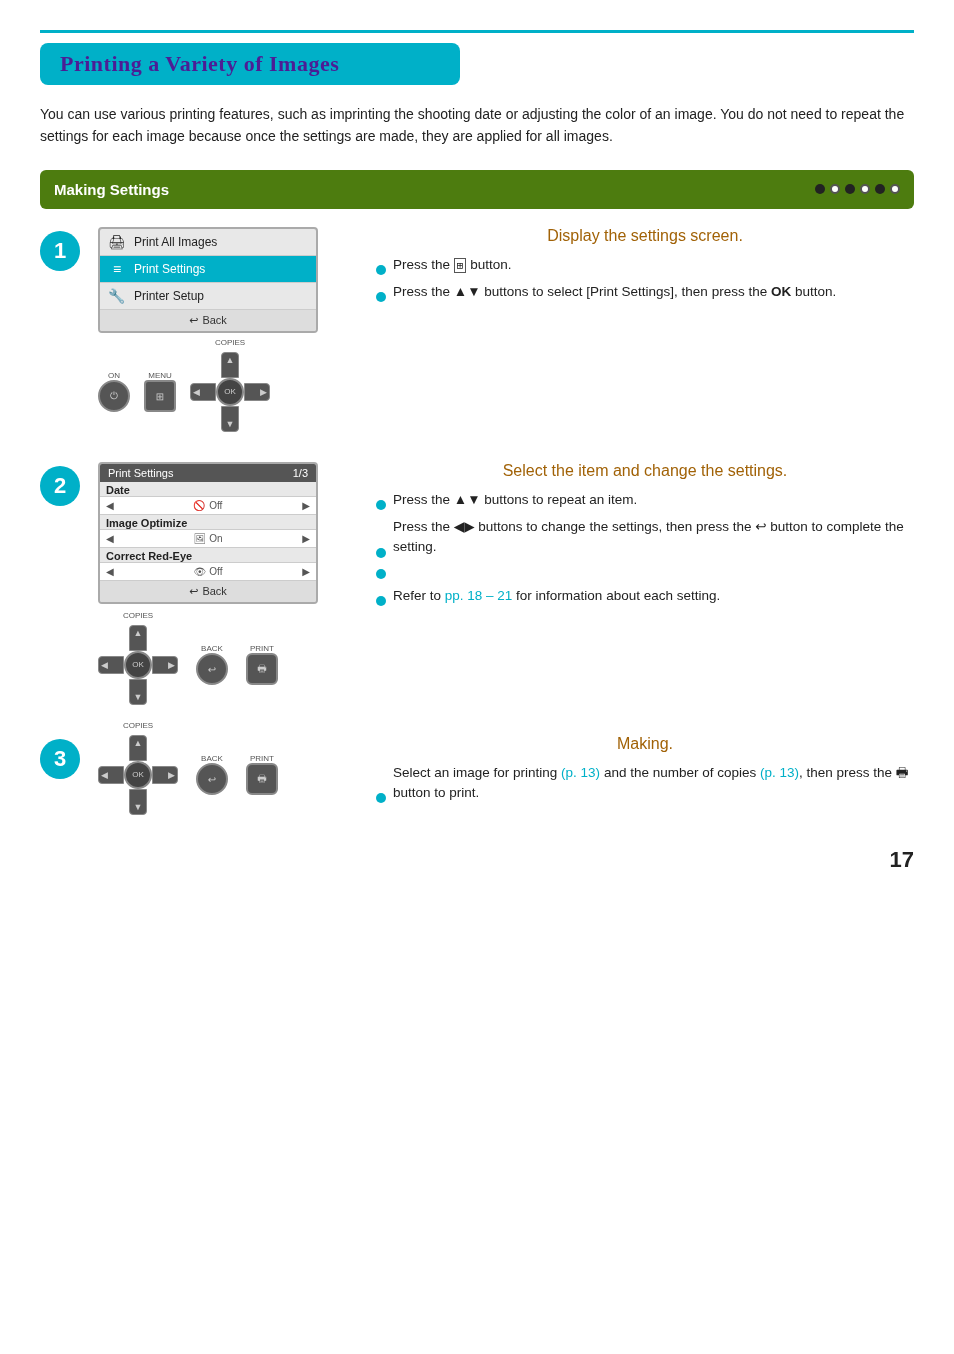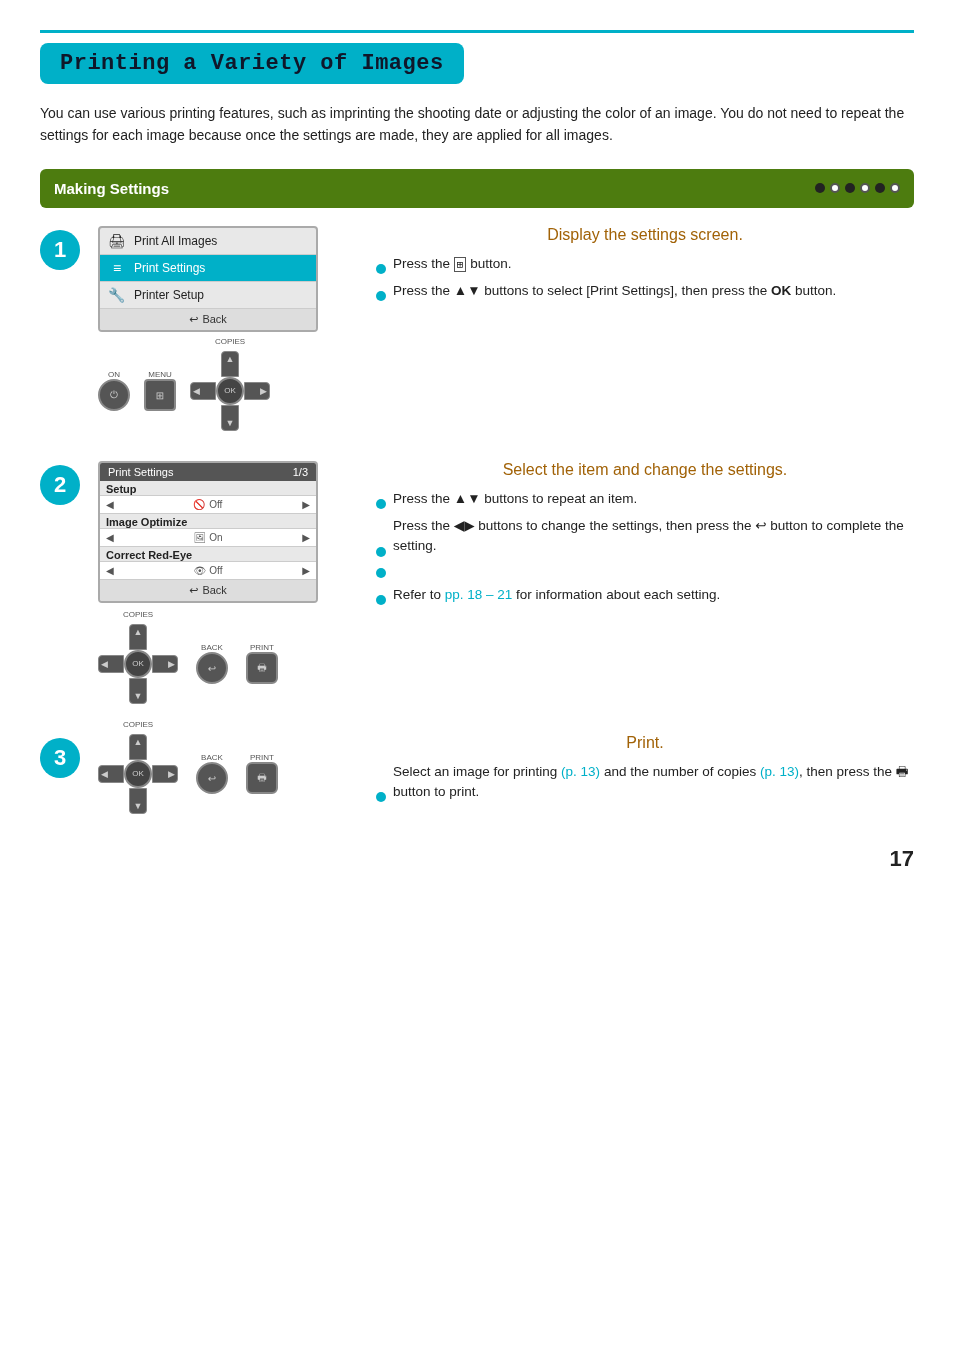--- a/index.html
+++ b/index.html
@@ -16,24 +16,24 @@
     
     .page-title-bar {
       background: #00b0c8;
       border-radius: 8px;
       padding: 8px 20px;
       margin-bottom: 18px;
       display: inline-block;
       min-width: 420px;
     }
     .page-title-bar h1 {
-      color: #0f172a;
+      color: #4c1d95;
       font-size: 22px;
       font-weight: bold;
-      font-family: Liberation Mono, monospace;
+      font-family: Liberation Serif, serif;
       letter-spacing: 0.5px;
     }
 
     .intro-text {
       font-size: 14px;
       line-height: 1.6;
       margin-bottom: 22px;
       color: #222;
     }
 
@@ -432,21 +432,21 @@
 
   <div class="step-visual">
     
     <div class="screen-wrapper">
       <div class="screen-mock">
         <div class="screen-title-bar">
           <span>Print Settings</span>
           <span>1/3</span>
         </div>
 
-        <div class="ps-section">Setup</div>
+        <div class="ps-section">Date</div>
         <div class="ps-row">
           <span class="ps-arrow">◀</span>
           <div class="ps-row-value">
             <span>🚫</span>
             <span>Off</span>
           </div>
           <span class="ps-arrow">▶</span>
         </div>
 
         <div class="ps-section">Image Optimize</div>
@@ -560,21 +560,21 @@
       <div class="btn-with-label">
         <div class="on-label">PRINT</div>
         <div class="button-round" style="border-radius:6px;">
           <span>🖶</span>
         </div>
       </div>
     </div>
   </div>
 
   <div class="step-instructions">
-    <h2>Print.</h2>
+    <h2>Making.</h2>
     <ul class="bullet-list">
       <li>
         <div class="bullet-dot"></div>
         <span>Select an image for printing <a class="link-text" href="#">(p. 13)</a> and the number of copies <a class="link-text" href="#">(p. 13)</a>, then press the 🖶 button to print.</span>
       </li>
     </ul>
   </div>
 </div>
 
 

